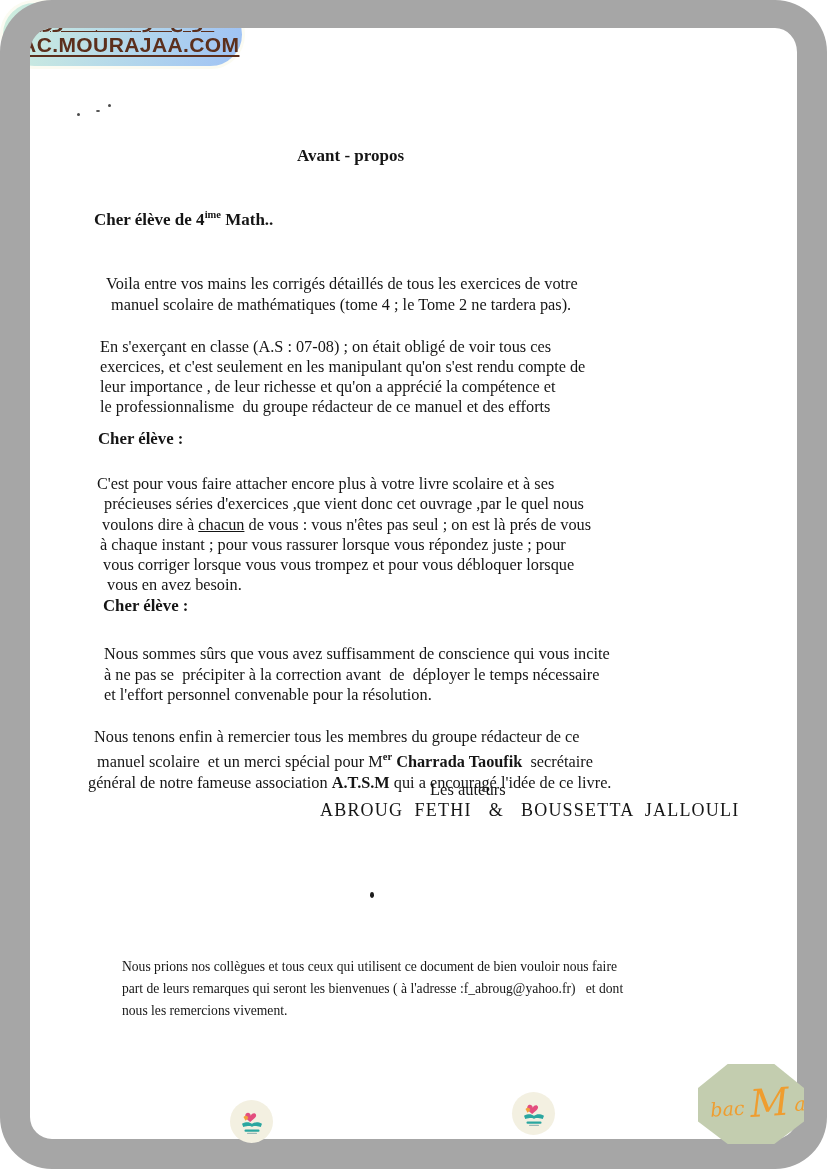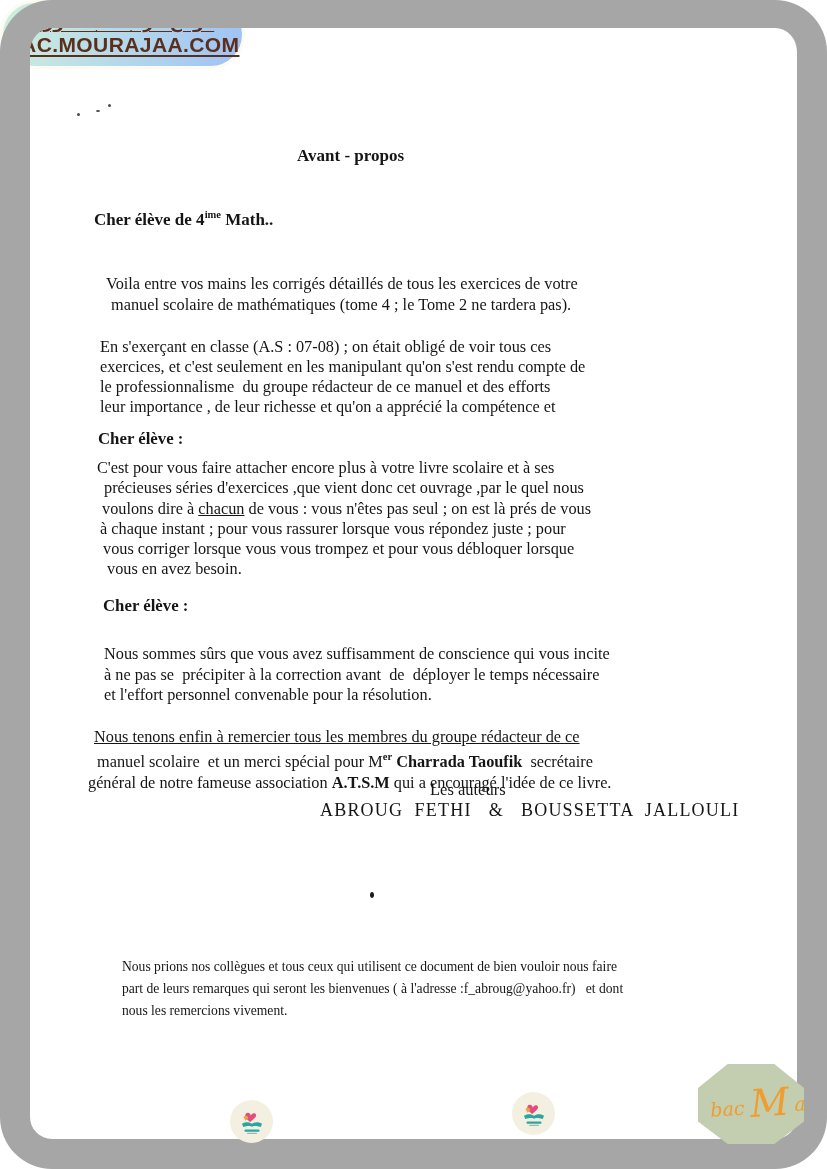--- a/index.html
+++ b/index.html
@@ -16,30 +16,30 @@
   .line{display:block;white-space:pre;}
   .doc-title{left:297px;top:146px;font-size:17px;font-weight:bold;}
   .salutation{left:82px;top:209px;font-size:17px;font-weight:bold;white-space:pre;margin-left:12px;}
   .sup{font-size:10.5px;vertical-align:7px;font-weight:bold;}
   .body-text{font-size:16.3px;line-height:20.6px;margin-top:26px;}
   .p1{left:106px;top:248px;}
   .p1 .l2{padding-left:5px;}
   .p2{left:100px;top:311px;line-height:19.9px;}
   .sec-head{font-size:16.8px;font-weight:bold;white-space:pre;}
   .s1h{left:98px;top:429px;}
-  .s1{left:97px;top:432px;line-height:20.3px;}
+  .s1{left:97px;top:448px;line-height:20.3px;}
   .s1 .l2{padding-left:7px;}
   .s1 .l3{padding-left:5px;}
   .s1 .l4{padding-left:3px;}
   .s1 .l5{padding-left:6px;}
   .s1 .l6{padding-left:10px;}
   .s2h{left:103px;top:596px;}
   .s2{left:104px;top:618px;line-height:20.5px;}
   .p3{left:88px;top:701px;line-height:20.4px;}
-  .p3 .l1{padding-left:6px;text-decoration:underline;}
+  .p3 .l1{padding-left:6px;}
   .p3 .l2{padding-left:9px;}
   .u{text-decoration:underline;}
   .b{font-weight:bold;}
   .authors-label{left:430px;top:780px;font-size:16.5px;}
   .authors-names{left:320px;top:800px;font-size:18px;letter-spacing:1.2px;white-space:pre;}
   .mid-dot{left:370px;top:892px;width:4px;height:6px;background:#1c1c1c;border-radius:45%;}
   .speck{position:absolute;background:#4a4a4a;z-index:2;border-radius:50%;}
   .sp1{left:77px;top:113px;width:3px;height:3px;}
   .sp2{left:96px;top:110px;width:4px;height:2px;}
   .sp3{left:108px;top:104px;width:3px;height:3px;}
@@ -91,22 +91,22 @@
   <div class="abs salutation"><span>Cher élève de 4</span><span class="sup">ime</span><span> Math..</span></div>
 
   <div class="abs body-text p1">
     <span class="line l1">Voila entre vos mains les corrigés détaillés de tous les exercices de votre</span>
     <span class="line l2">manuel scolaire de mathématiques (tome 4 ; le Tome 2 ne tardera pas).</span>
   </div>
 
   <div class="abs body-text p2">
     <span class="line">En s'exerçant en classe (A.S : 07-08) ; on était obligé de voir tous ces</span>
     <span class="line">exercices, et c'est seulement en les manipulant qu'on s'est rendu compte de</span>
+    <span class="line">leur importance , de leur richesse et qu'on a apprécié la compétence et</span>
     <span class="line">le professionnalisme  du groupe rédacteur de ce manuel et des efforts</span>
-    <span class="line">leur importance , de leur richesse et qu'on a apprécié la compétence et</span>
   </div>
 
   <div class="abs sec-head s1h">Cher élève :</div>
 
   <div class="abs body-text s1">
     <span class="line l1">C'est pour vous faire attacher encore plus à votre livre scolaire et à ses</span>
     <span class="line l2">précieuses séries d'exercices ,que vient donc cet ouvrage ,par le quel nous</span>
     <span class="line l3"><span>voulons dire à </span><span class="u">chacun</span><span> de vous : vous n'êtes pas seul ; on est là prés de vous</span></span>
     <span class="line l4">à chaque instant ; pour vous rassurer lorsque vous répondez juste ; pour</span>
     <span class="line l5">vous corriger lorsque vous vous trompez et pour vous débloquer lorsque</span>

